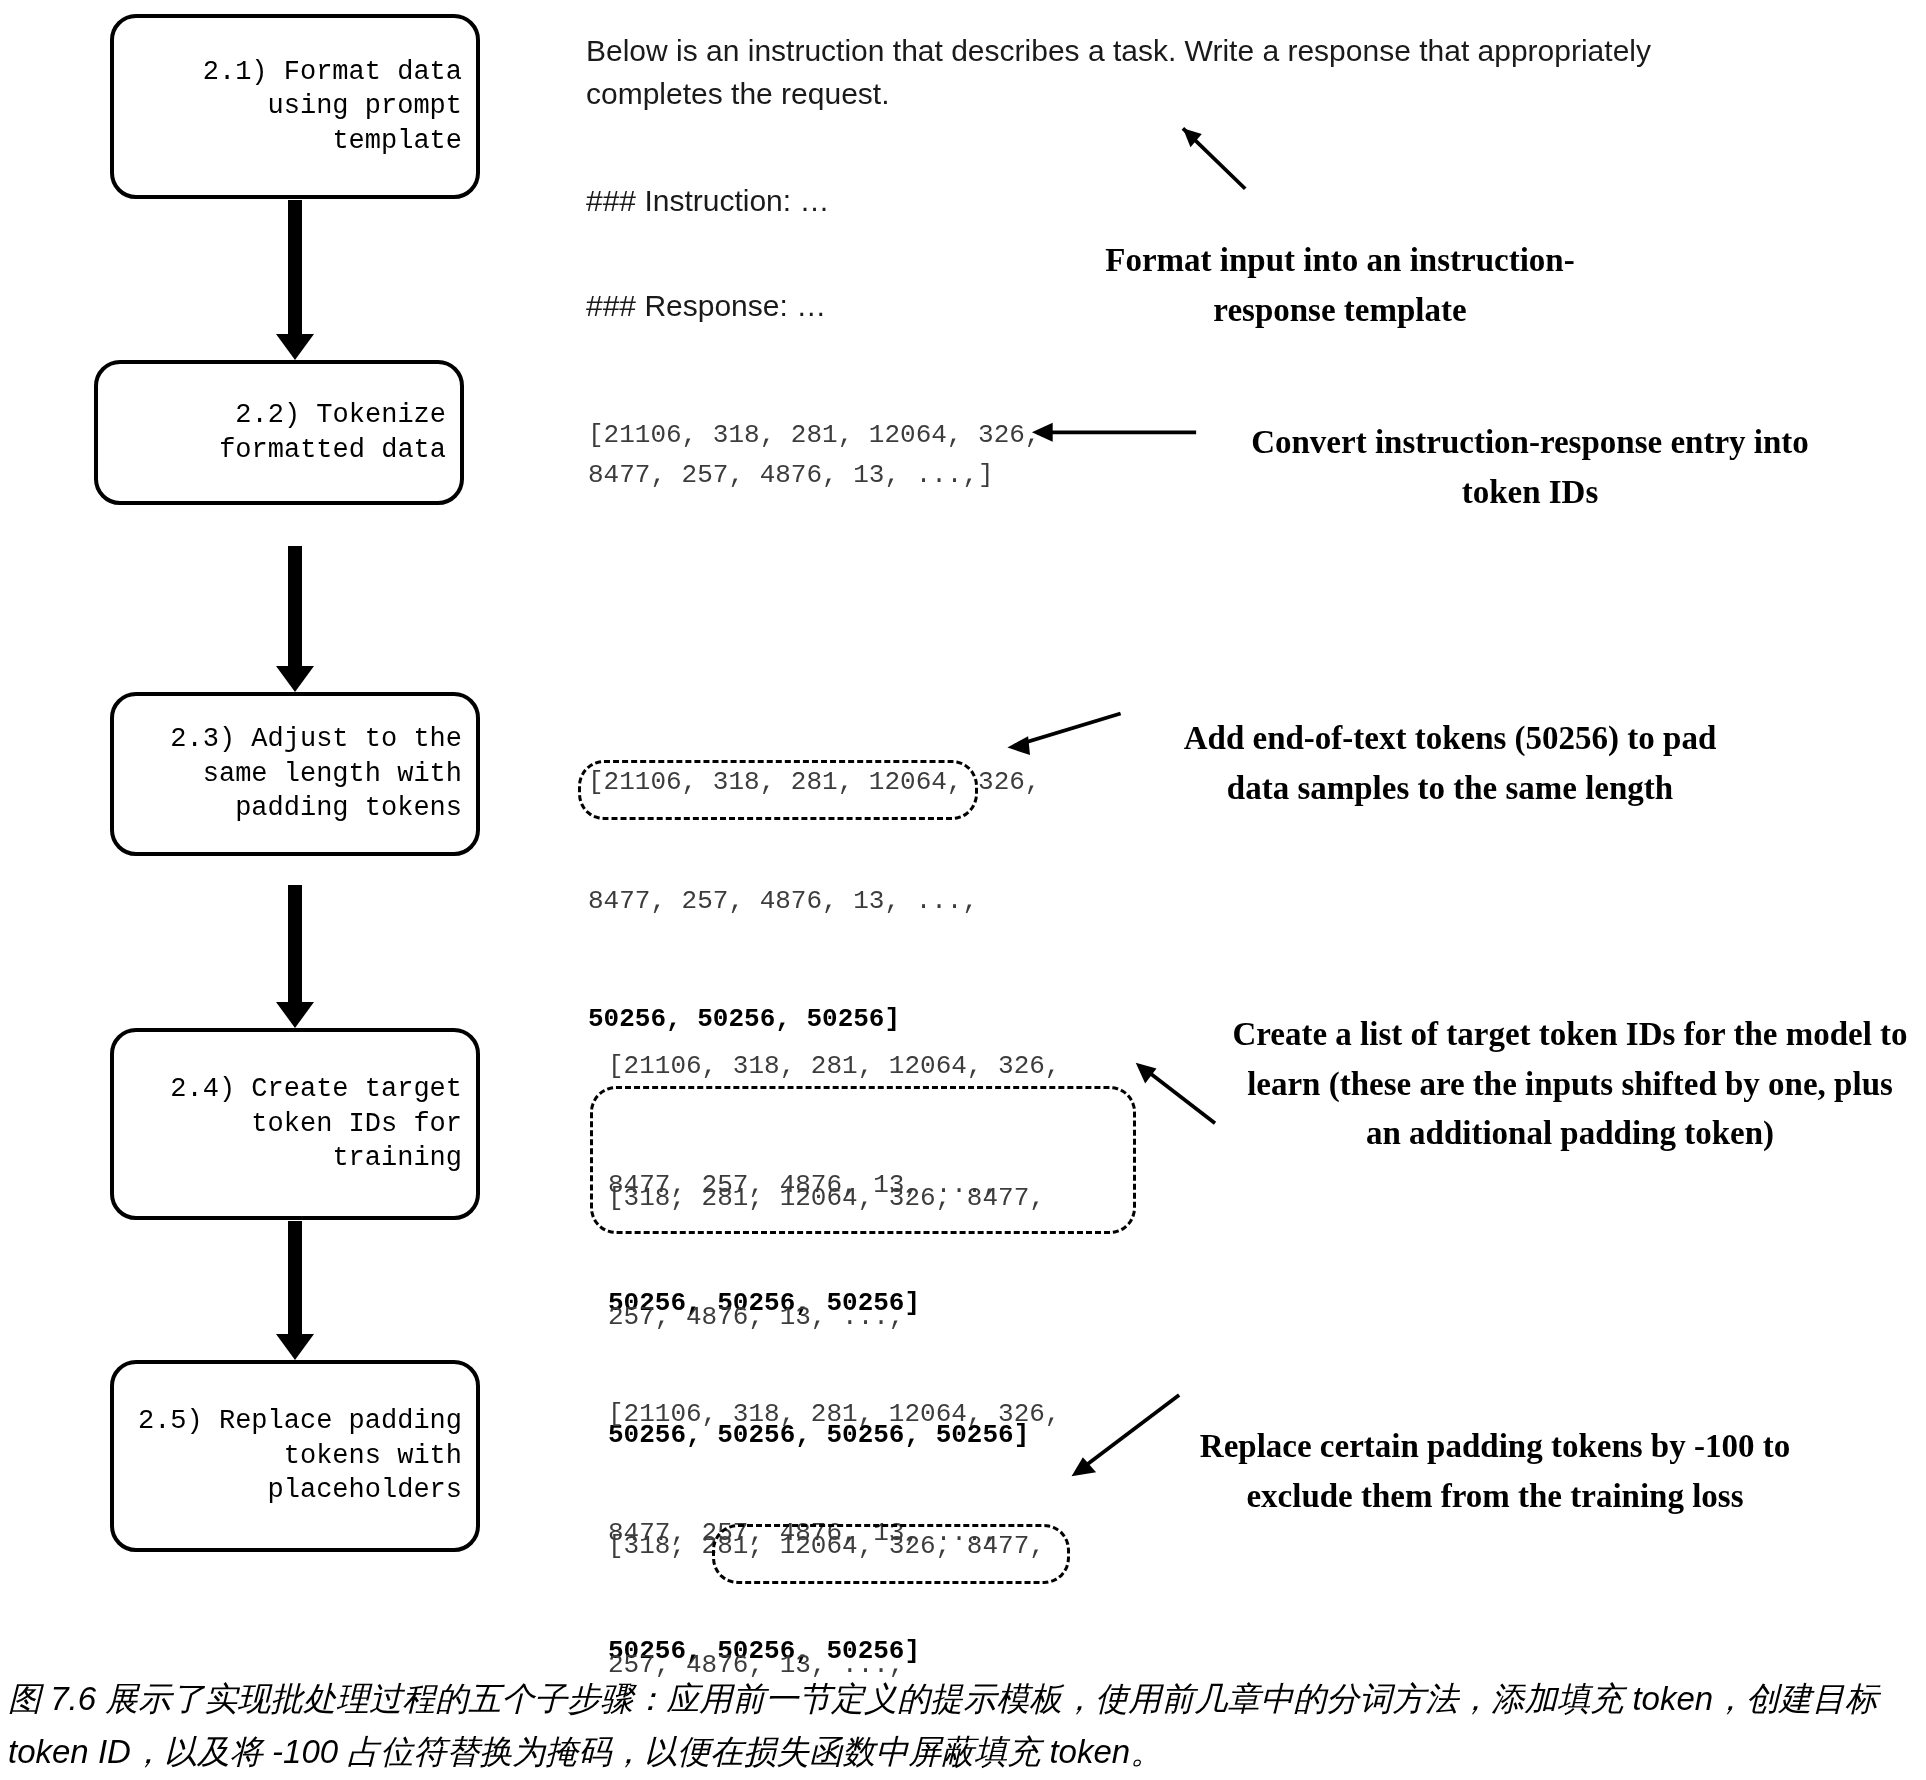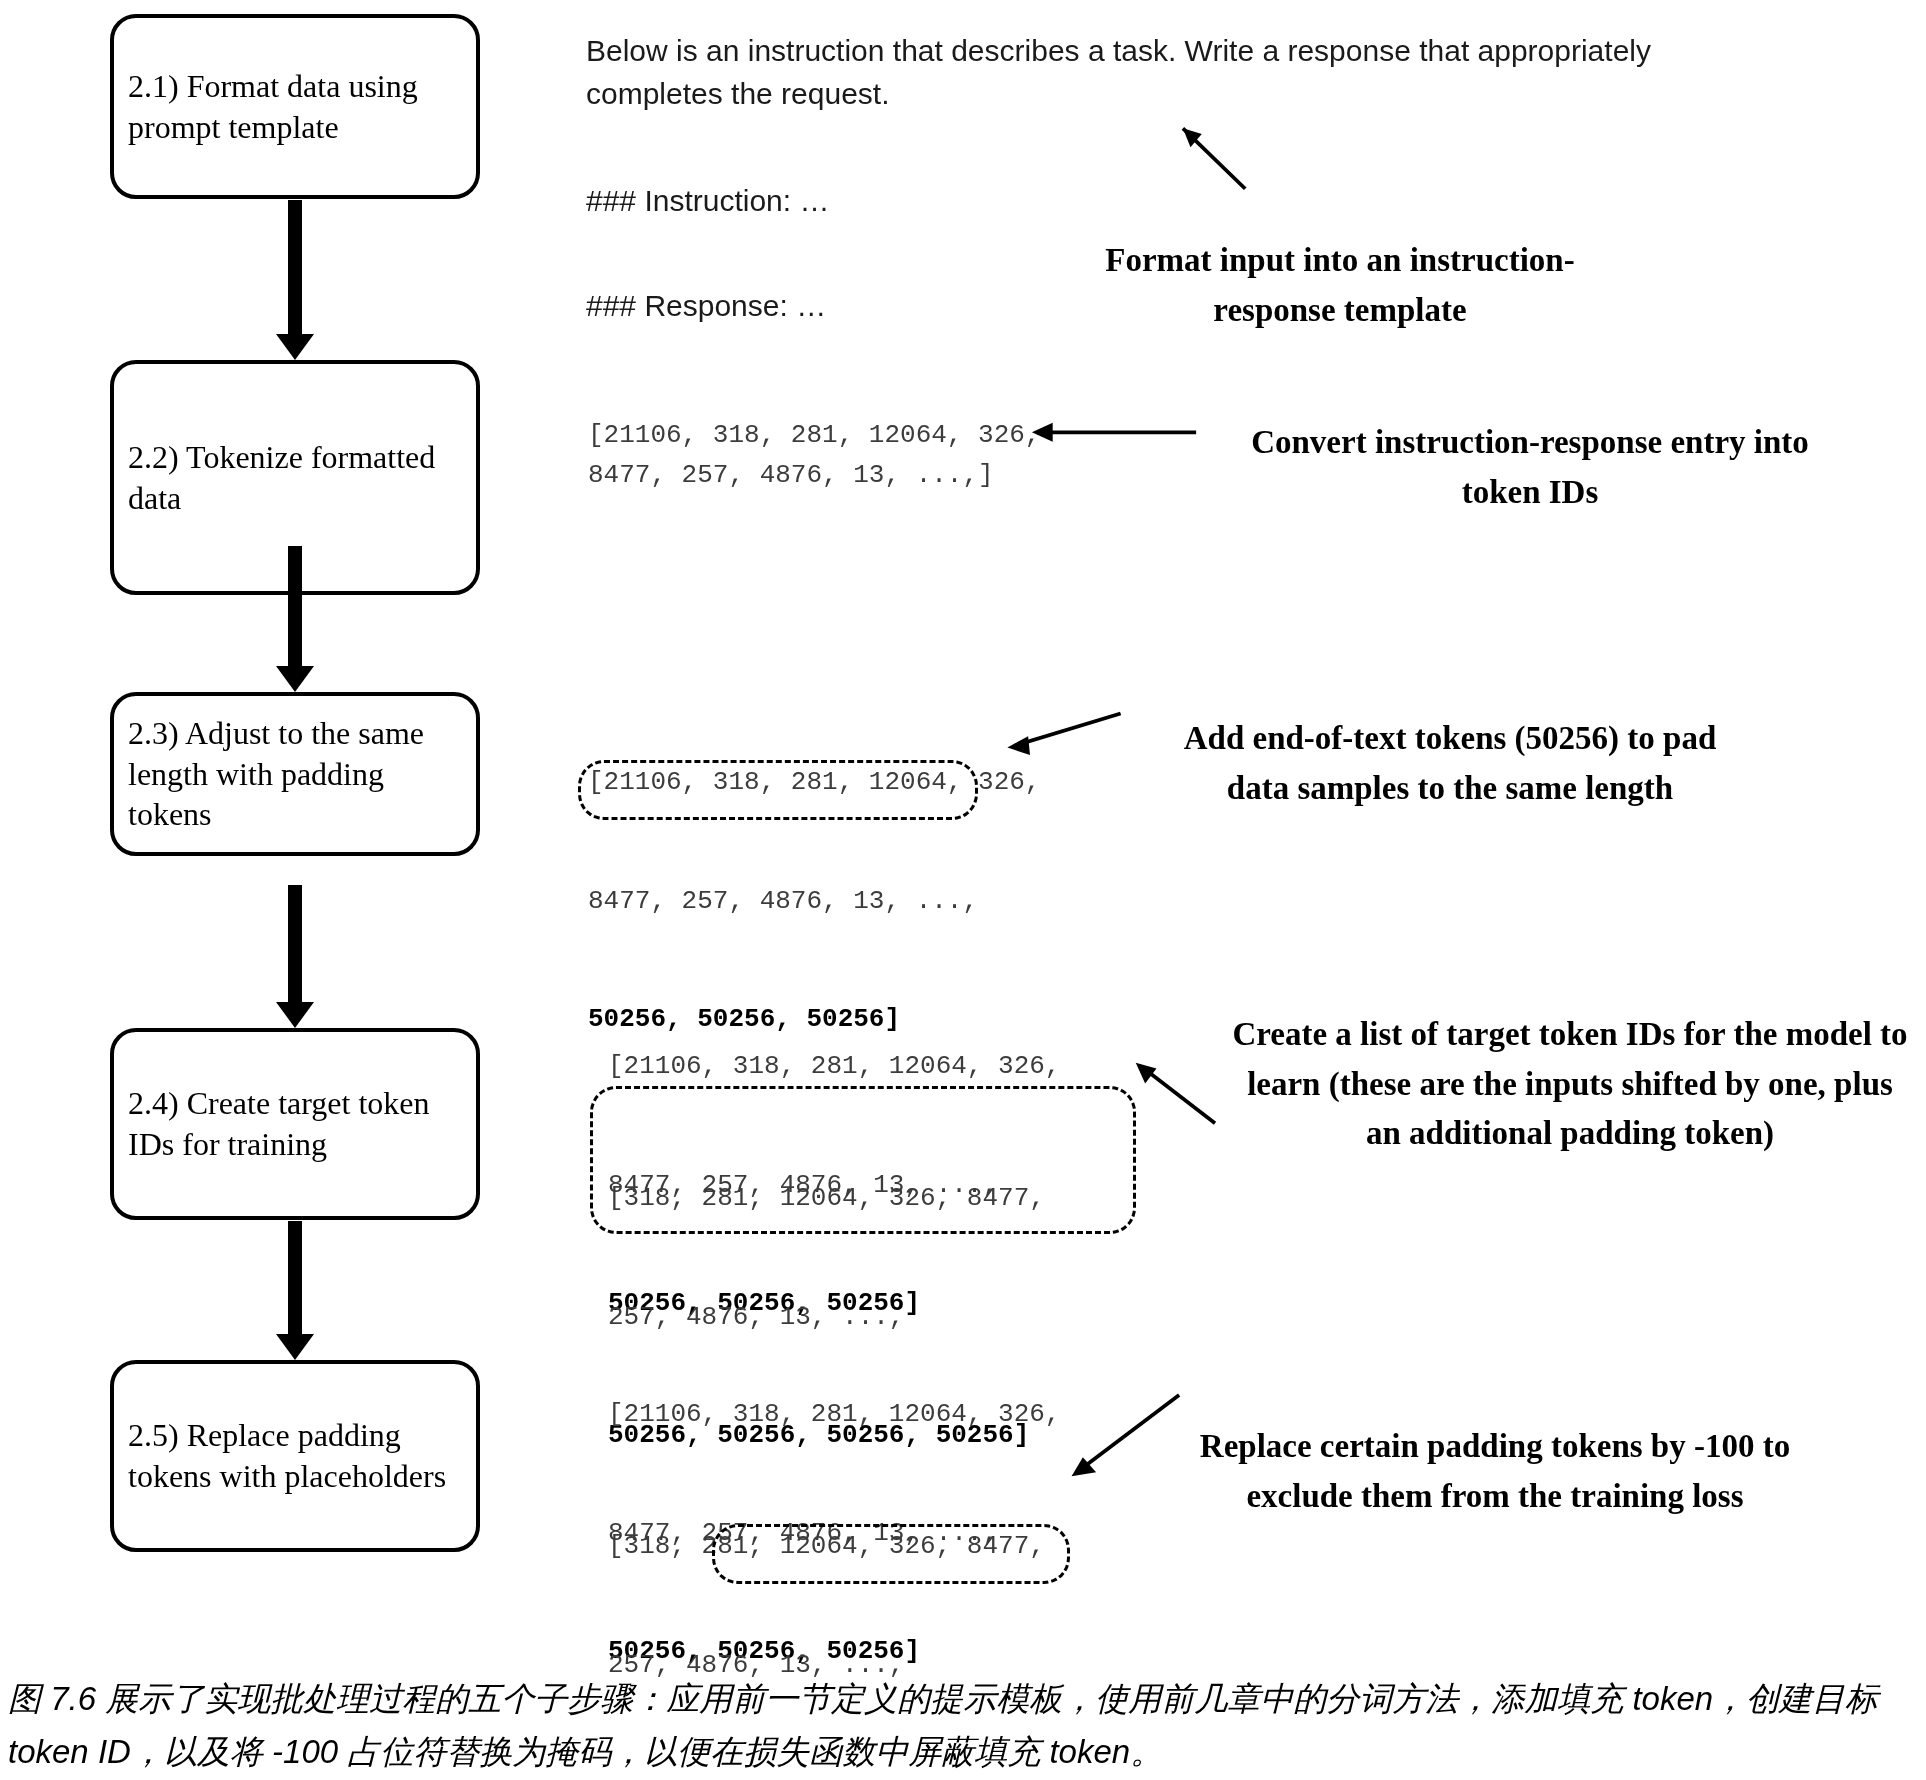--- a/index.html
+++ b/index.html
@@ -22,26 +22,26 @@
   }
   
   .step-box {
     position: absolute;
     box-sizing: border-box;
     border: 4px solid #000;
     border-radius: 26px;
     display: flex;
     align-items: center;
     justify-content: center;
-    text-align: left;
-    font-size: 32px;
+    text-align: right;
+    font-size: 27px;
     line-height: 1.28;
     padding: 6px 14px;
     background: #fff;
-    font-family: Liberation Serif, serif;
+    font-family: Liberation Mono, monospace;
   }
   .step-box span { display: block; }
 
   
   .v-arrow {
     position: absolute;
     width: 0;
     display: block;
   }
   .v-arrow .shaft {
@@ -122,21 +122,21 @@
 </style>
 </head>
 <body>
 
 <div class="figure">
 
   <div class="step-box" style="left:110px; top:14px; width:370px; height:185px;">
     <span>2.1) Format data using prompt template</span>
   </div>
 
-  <div class="step-box" style="left:110px; top:360px; width:370px; height:235px;">
+  <div class="step-box" style="left:94px; top:360px; width:370px; height:145px;">
     <span>2.2) Tokenize formatted data</span>
   </div>
 
   <div class="step-box" style="left:110px; top:692px; width:370px; height:164px;">
     <span>2.3) Adjust to the same length with padding tokens</span>
   </div>
 
   <div class="step-box" style="left:110px; top:1028px; width:370px; height:192px;">
     <span>2.4) Create target token IDs for training</span>
   </div>

